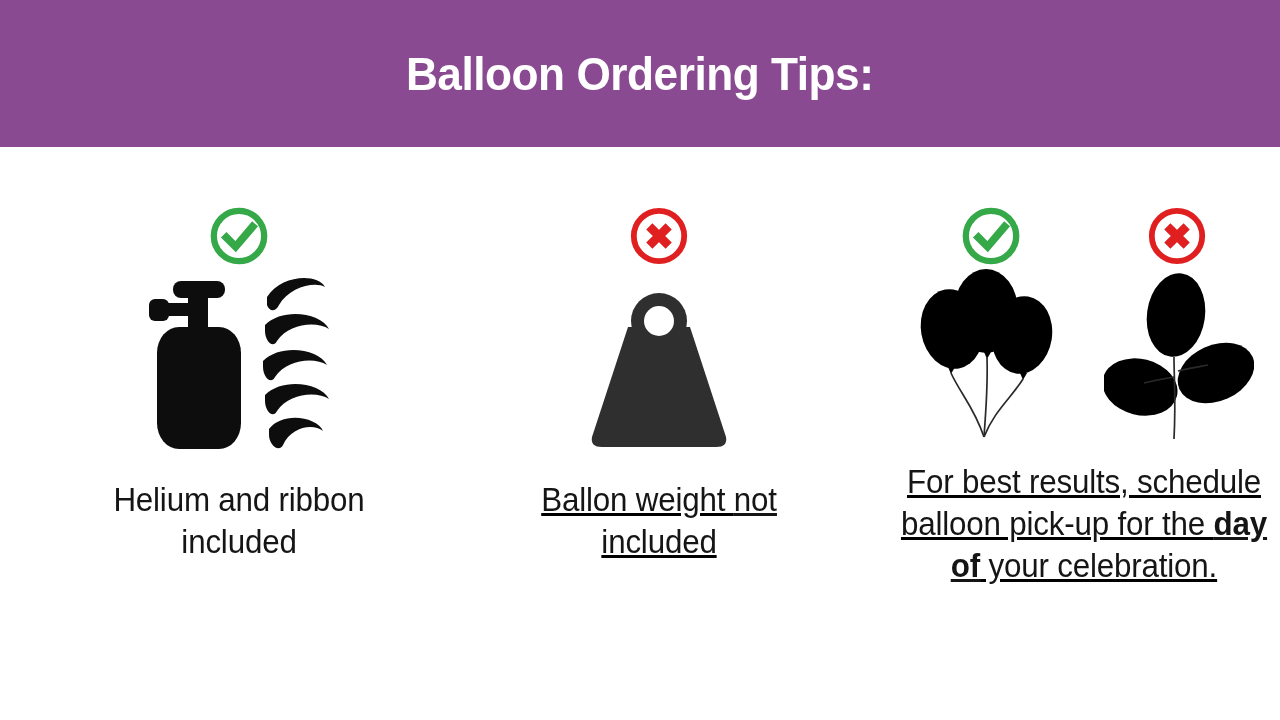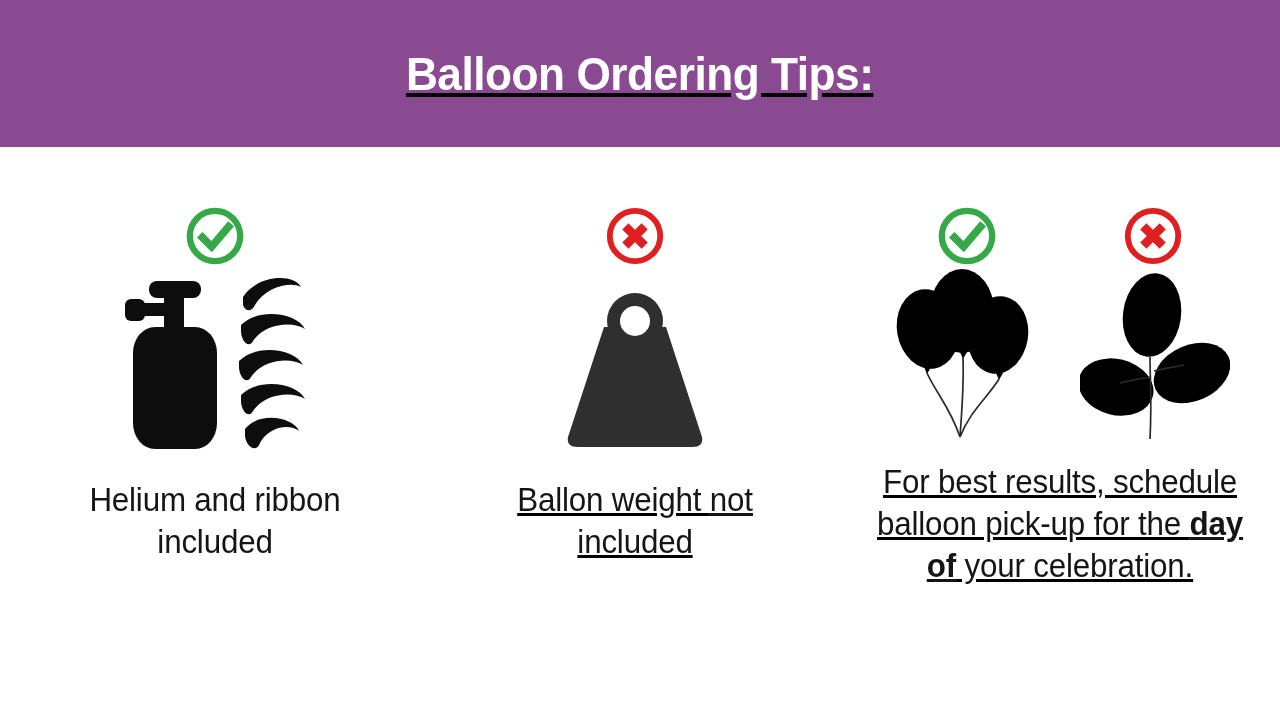--- a/index.html
+++ b/index.html
@@ -19,21 +19,20 @@
   .header-band {
     position: absolute;
     left: 0;
     top: 0;
     width: 1280px;
     height: 147px;
     background: #8A4A91;
     display: flex;
     align-items: center;
     justify-content: center;
-    text-decoration: underline;
   }
   .header-title {
     color: #ffffff;
     font-family: "Liberation Sans", sans-serif;
     font-weight: bold;
     font-size: 47px;
     letter-spacing: -0.5px;
     line-height: 1;
     transform: scaleX(0.94);
     white-space: nowrap;
@@ -48,20 +47,21 @@
     height: 573px;
     background: #ffffff;
   }
 
   .column {
     position: absolute;
     top: 0;
     display: flex;
     flex-direction: column;
     align-items: center;
+    padding-left: 24px;
   }
   .col-1 { left: 0px;   width: 430px; }
   .col-2 { left: 430px; width: 410px; text-decoration: underline; }
   .col-3 { left: 840px; width: 440px; text-decoration: underline; }
 
   
   .mark-row {
     display: flex;
     align-items: flex-start;
     justify-content: center;

